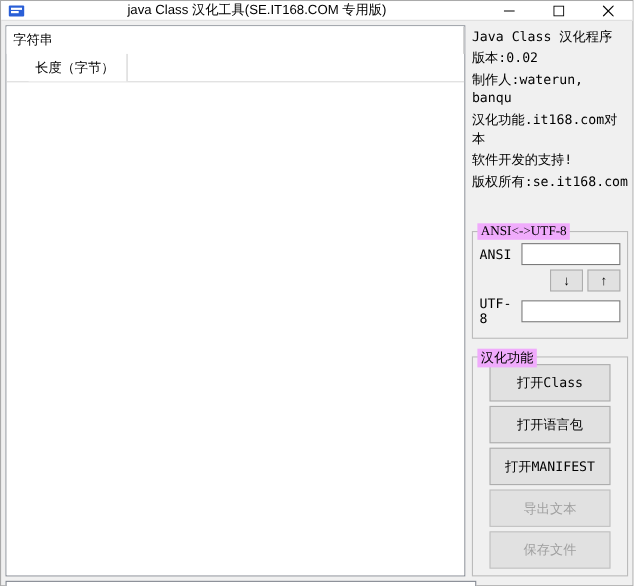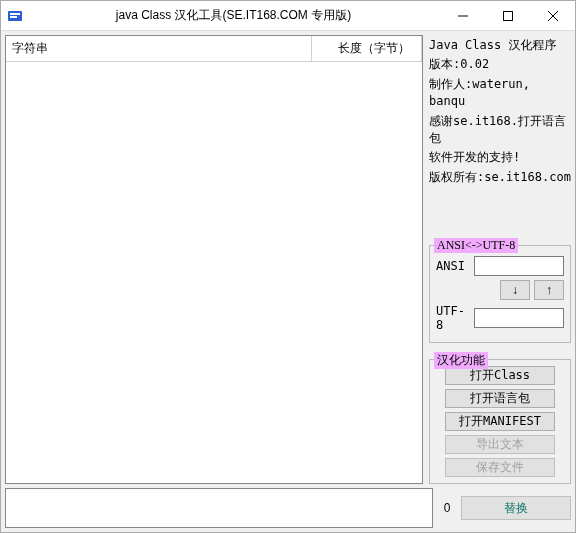--- a/index.html
+++ b/index.html
@@ -6,37 +6,37 @@
   body { font-family: "Microsoft YaHei", SimSun, sans-serif; font-size: 12px; background: #f0f0f0; }
   .window { width: 576px; height: 533px; background: #f0f0f0; border: 1px solid #aaa; display: flex; flex-direction: column; }
   .titlebar { height: 30px; background: #fff; display: flex; align-items: center; padding-left: 6px; border-bottom: 1px solid #ddd; }
   .titlebar-icon { width: 16px; height: 16px; margin-right: 4px; display: inline-flex; align-items: center; justify-content: center; }
   .titlebar-title { flex: 1; font-size: 12px; color: #000; text-align: center; }
   .winbtns { display: flex; height: 100%; }
   .winbtn { width: 45px; height: 100%; display: flex; align-items: center; justify-content: center; font-size: 13px; color: #333; }
   .client { flex: 1; display: flex; flex-direction: column; padding: 4px; gap: 4px; }
   .upper { flex: 1; display: flex; gap: 6px; }
   .table-pane { flex: 1; background: #fff; border: 1px solid #828790; display: flex; flex-direction: column; }
-  .table-header { display: flex; background: #fff; border-bottom: 1px solid #d0d0d0; }
+  .table-header { display: flex; background: #fff; border-bottom: 1px solid #d0d0d0; flex-direction: column; }
   .th { padding: 4px 6px; font-size: 12px; border-right: 1px solid #d0d0d0; background: #fff; }
   .th.col-str { flex: 1; }
   .th.col-len { width: 90px; margin-left: 20px; }
   .table-body { flex: 1; background: #fff; }
   .side { width: 142px; display: flex; flex-direction: column; gap: 16px; }
   .info { font-family: SimSun, monospace; font-size: 12px; line-height: 1.45; color: #000; padding: 2px 0; }
   .info p { margin-bottom: 2px; }
   .fieldset { border: 1px solid #bbb; padding: 6px; position: relative; }
   .fieldset > .legend { position: absolute; top: -8px; left: 4px; background: #f0abfc; padding: 0 3px; font-size: 12px; font-family: Liberation Serif, serif; }
   .row { display: flex; align-items: center; gap: 4px; margin: 4px 0; }
   .row label { width: 34px; font-size: 12px; font-family: SimSun, monospace; }
   .row input { flex: 1; height: 20px; border: 1px solid #7a7a7a; padding: 0 3px; font-size: 12px; min-width: 0; }
   .arrow-row { display: flex; justify-content: flex-end; gap: 4px; margin: 3px 0; }
   .arrow-btn { width: 30px; height: 20px; border: 1px solid #adadad; background: #e1e1e1; font-size: 12px; display: inline-flex; align-items: center; justify-content: center; cursor: pointer; }
   .btn-col { display: flex; flex-direction: column; gap: 4px; align-items: center; }
-  .btn { width: 110px; height: 19px; border: 1px solid #adadad; background: #e1e1e1; font-size: 12px; font-family: SimSun, monospace; cursor: pointer; }
+  .btn { width: 110px; height: 34px; border: 1px solid #adadad; background: #e1e1e1; font-size: 12px; font-family: SimSun, monospace; cursor: pointer; }
   .btn[disabled] { color: #a0a0a0; cursor: default; background: #e1e1e1; border-color: #c0c0c0; }
   .bottom { display: flex; gap: 6px; align-items: stretch; height: 40px; }
   .edit-box { flex: 1; background: #fff; border: 1px solid #828790; }
   .count { width: 16px; display: flex; align-items: center; justify-content: center; font-size: 12px; }
   .replace-btn { width: 110px; height: 24px; align-self: center; border: 1px solid #c0c0c0; background: #e1e1e1; font-size: 12px; font-family: SimSun, monospace; color: #0f766e; }
 </style>
 </head>
 <body>
 
 <div class="window">
@@ -78,21 +78,21 @@
           <div class="th col-len">长度（字节）</div>
         </div>
         <div class="table-body"></div>
       </div>
 
       <div class="side">
         <div class="info">
           <p>Java Class 汉化程序</p>
           <p>版本:0.02</p>
           <p>制作人:waterun, banqu</p>
-          <p>感谢se.it168.打开语言包</p>
+          <p>汉化功能.it168.com对本</p>
           <p>软件开发的支持!</p>
           <p>版权所有:se.it168.com</p>
         </div>
 
         <div style="flex:1"></div>
 
         <div class="fieldset">
           <span class="legend">ANSI&lt;-&gt;UTF-8</span>
           <div class="row">
             <label>ANSI</label>

